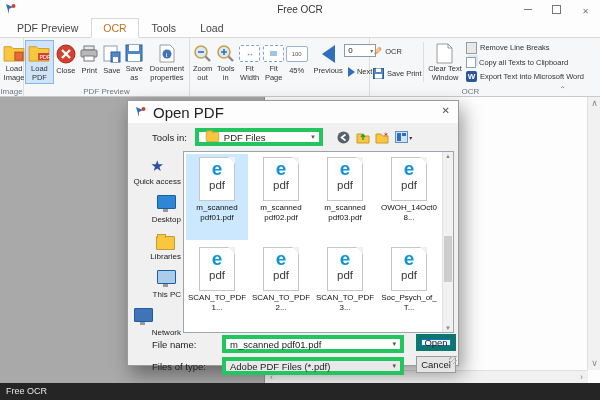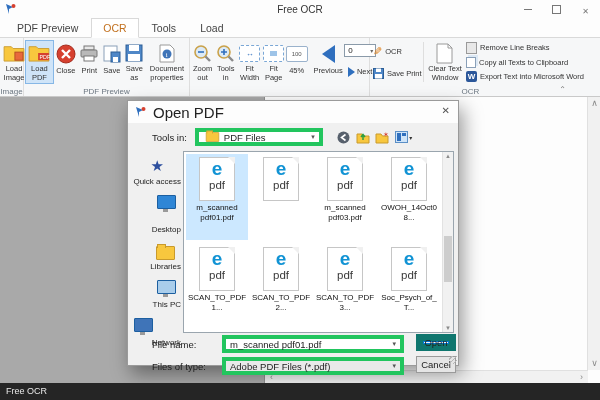--- a/index.html
+++ b/index.html
@@ -70,21 +70,21 @@
   .fscroll .fa{position:absolute;left:0;width:10px;text-align:center;font-size:6px;color:#8a8a8a;}
   .tile{position:absolute;width:62px;height:86px;text-align:center;}
   .tile.selected{background:#cce8ff;}
   .pdficon{position:relative;width:36px;height:44px;background:#fff;border:1px solid #c6c6c6;margin:3px auto 0 auto;box-sizing:border-box;}
   .pdficon::after{content:'';position:absolute;right:-1px;top:-1px;width:0;height:0;border-left:7px solid transparent;border-top:7px solid #f0f0f0;}
   .pdficon .e{font-size:19px;font-weight:bold;color:#1193d4;line-height:20px;display:block;margin-top:1px;}
   .pdficon .p{font-size:11.5px;color:#3a3a3a;line-height:12px;display:block;letter-spacing:0;}
   .fname{font-size:8px;line-height:1.2;color:#111;margin-top:2px;padding:0 1px;word-wrap:break-word;}
   .frow{position:absolute;left:0;right:0;height:18px;display:flex;align-items:center;}
   .btn{position:absolute;width:40px;height:17px;font-size:9.5px;display:flex;align-items:center;justify-content:center;box-sizing:border-box;}
-  .btn.default{background:#f0f6fc;border:7px solid #0f766e;box-shadow:inset 0 0 0 1px #0078d7;}
+  .btn.default{background:#f0f6fc;border:5px solid #0f766e;box-shadow:inset 0 0 0 1px #0078d7;}
   .btn.normal{background:#e5e5e5;border:1px solid #9a9a9a;}
   .grip{position:absolute;right:1px;bottom:1px;width:8px;height:8px;background:
     repeating-linear-gradient(135deg,transparent 0 2px,#b5b5b5 2px 3px);}
   
   .star::before{content:'\2605';color:#2d4f9e;font-size:15px;line-height:16px;}
   .monitor{width:17px;height:12px;background:#2f86d6;border:1px solid #1c5fa0;border-radius:1px;position:relative;}
   .monitor::after{content:'';position:absolute;left:5px;bottom:-4px;width:5px;height:3px;background:#9a9a9a;}
   .monitor.light{background:#a9cdeb;}
   .folder{width:17px;height:12px;background:#f8c73e;border:1px solid #c99a2c;border-radius:1px;position:relative;margin-top:3px;}
   .folder::before{content:'';position:absolute;left:0;top:-3px;width:7px;height:3px;background:#f8c73e;border:1px solid #c99a2c;border-bottom:none;}
@@ -363,21 +363,21 @@
       </div>
     </div>
 
     <div class="places">
       <div class="place">
         <span class="star"></span>
         <span class="plabel">Quick access</span>
       </div>
       <div class="place">
         <span class="monitor"></span>
-        <span class="plabel" style="margin-top:16px;">Desktop</span>
+        <span class="plabel" style="margin-top:6px;">Desktop</span>
       </div>
       <div class="place">
         <span class="folder"></span>
         <span class="plabel">Libraries</span>
       </div>
       <div class="place">
         <span class="monitor light"></span>
         <span class="plabel" style="margin-top:6px;">This PC</span>
       </div>
       <div class="place">
@@ -392,20 +392,21 @@
             <span class="e">e</span>
             <span class="p">pdf</span>
           </div>
         <div class="fname">m_scanned pdf01.pdf</div>
       </div>
       <div class="tile" style="left:66px;top:2px;">
         <div class="pdficon">
             <span class="e">e</span>
             <span class="p">pdf</span>
           </div>
+        <div class="fname">m_scanned pdf02.pdf</div>
       </div>
       <div class="tile" style="left:130px;top:2px;">
         <div class="pdficon">
             <span class="e">e</span>
             <span class="p">pdf</span>
           </div>
         <div class="fname">m_scanned pdf03.pdf</div>
       </div>
       <div class="tile" style="left:194px;top:2px;">
         <div class="pdficon">

